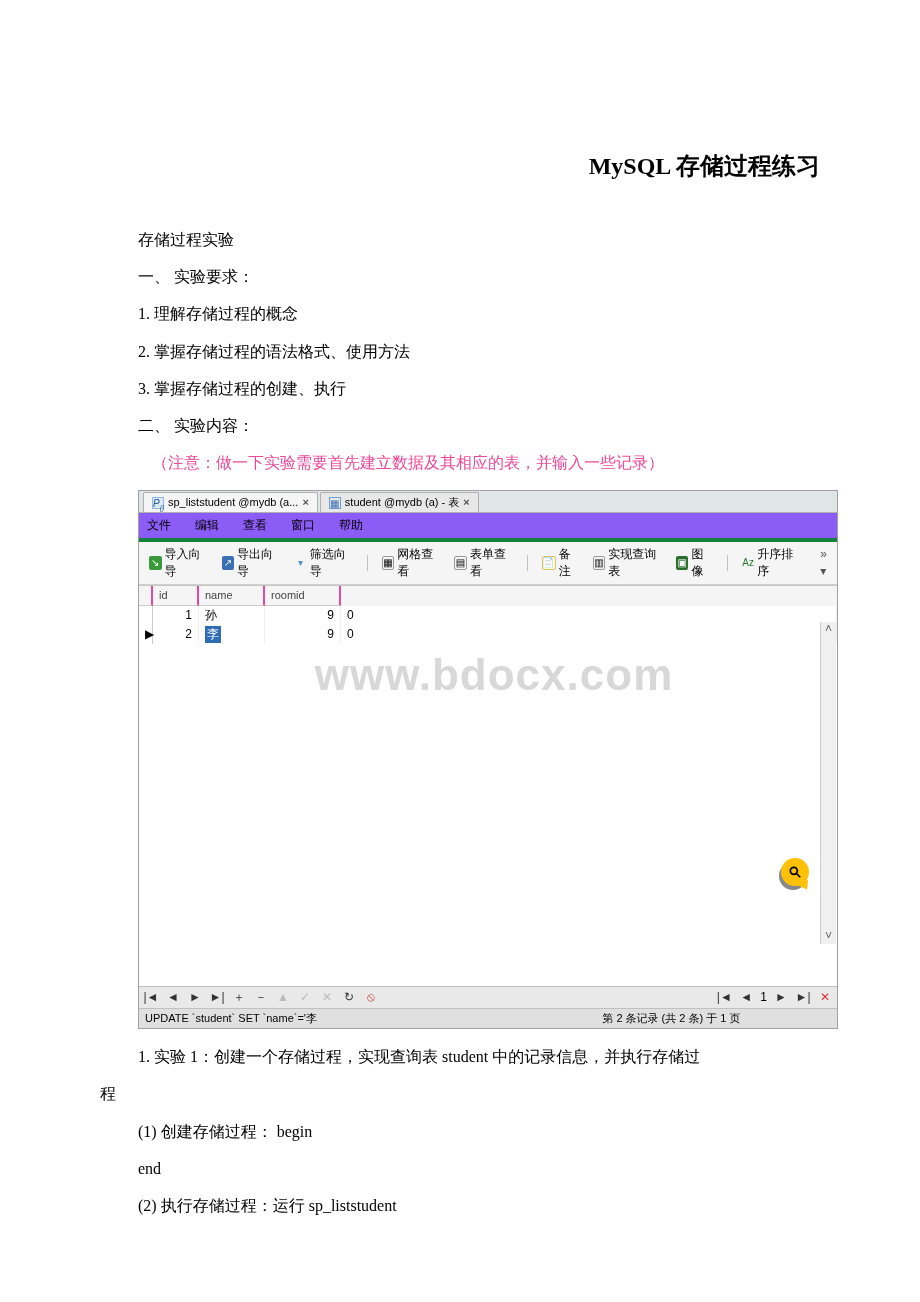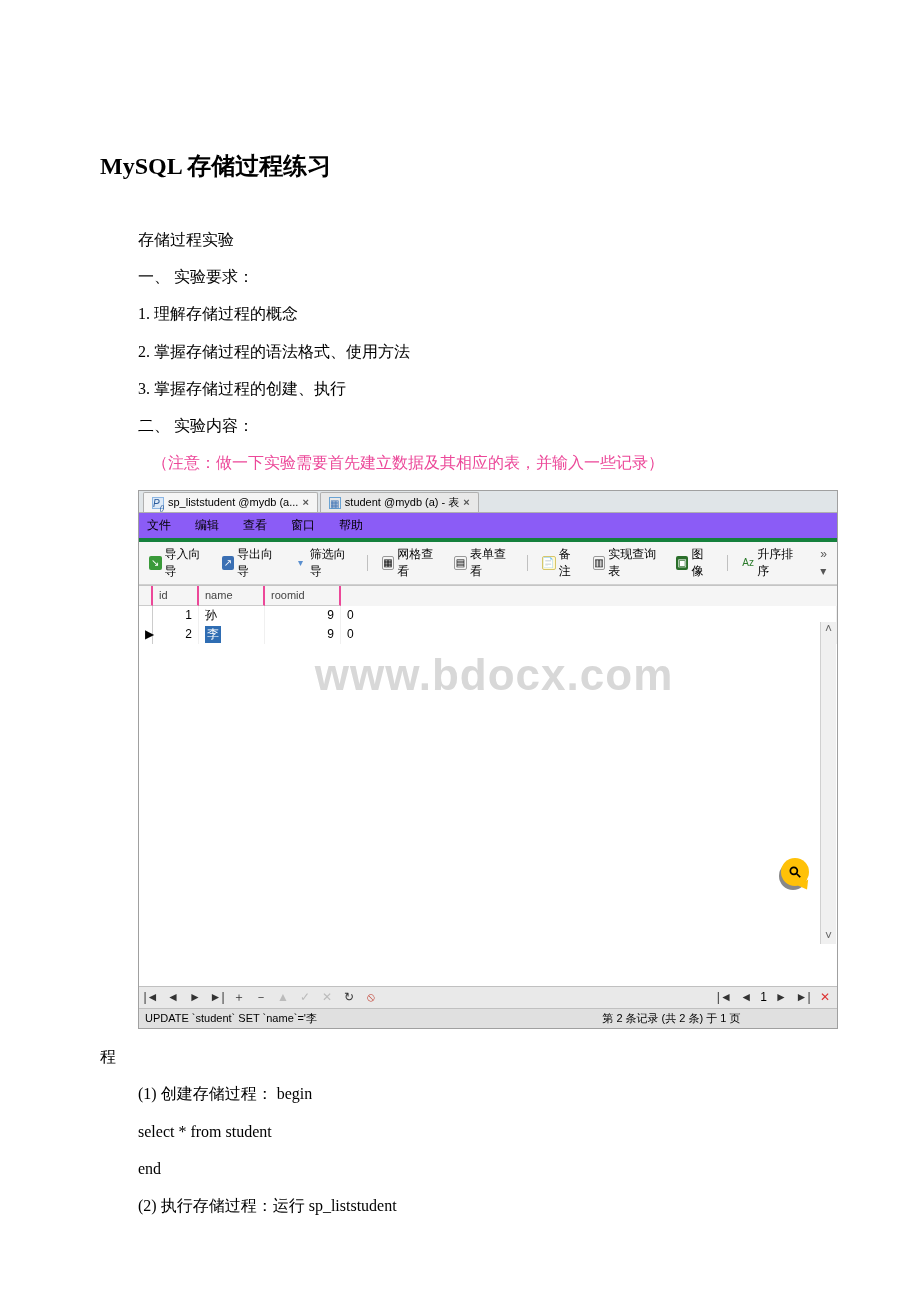--- a/index.html
+++ b/index.html
@@ -6,21 +6,21 @@
   body {
     width: 920px;
     height: 1302px;
     background: #fff;
     font-family: "SimSun", "宋体", serif;
     font-size: 16px;
     color: #000;
     padding: 150px 100px 40px 100px;
   }
   .title {
-    text-align: left;
+    text-align: right;
     font-size: 24px;
     font-weight: bold;
     margin-bottom: 40px;
     font-family: "Times New Roman", "SimSun", serif;
   }
   .body-p {
     line-height: 2.2;
     font-size: 16px;
     margin-bottom: 2px;
   }
@@ -351,18 +351,18 @@
 
     <div class="statusbar">
       <span class="stext">UPDATE `student` SET `name`='李</span>
       <span class="srec">第 2 条记录 (共 2 条) 于 1 页</span>
     </div>
 
   </div>
 </div>
 
 <div class="after-shot">
+  <p class="body-p indent1">1. 实验 1：创建一个存储过程，实现查询表 student 中的记录信息，并执行存储过</p>
   <p class="body-p">程</p>
   <p class="body-p indent1">(1) 创建存储过程：  begin</p>
-  <p class="body-p indent1"> select * from student</p>
   <p class="body-p indent1">   end</p>
   <p class="body-p indent1">(2) 执行存储过程：运行 sp_liststudent</p>
 </div>
 
 </body></html>

